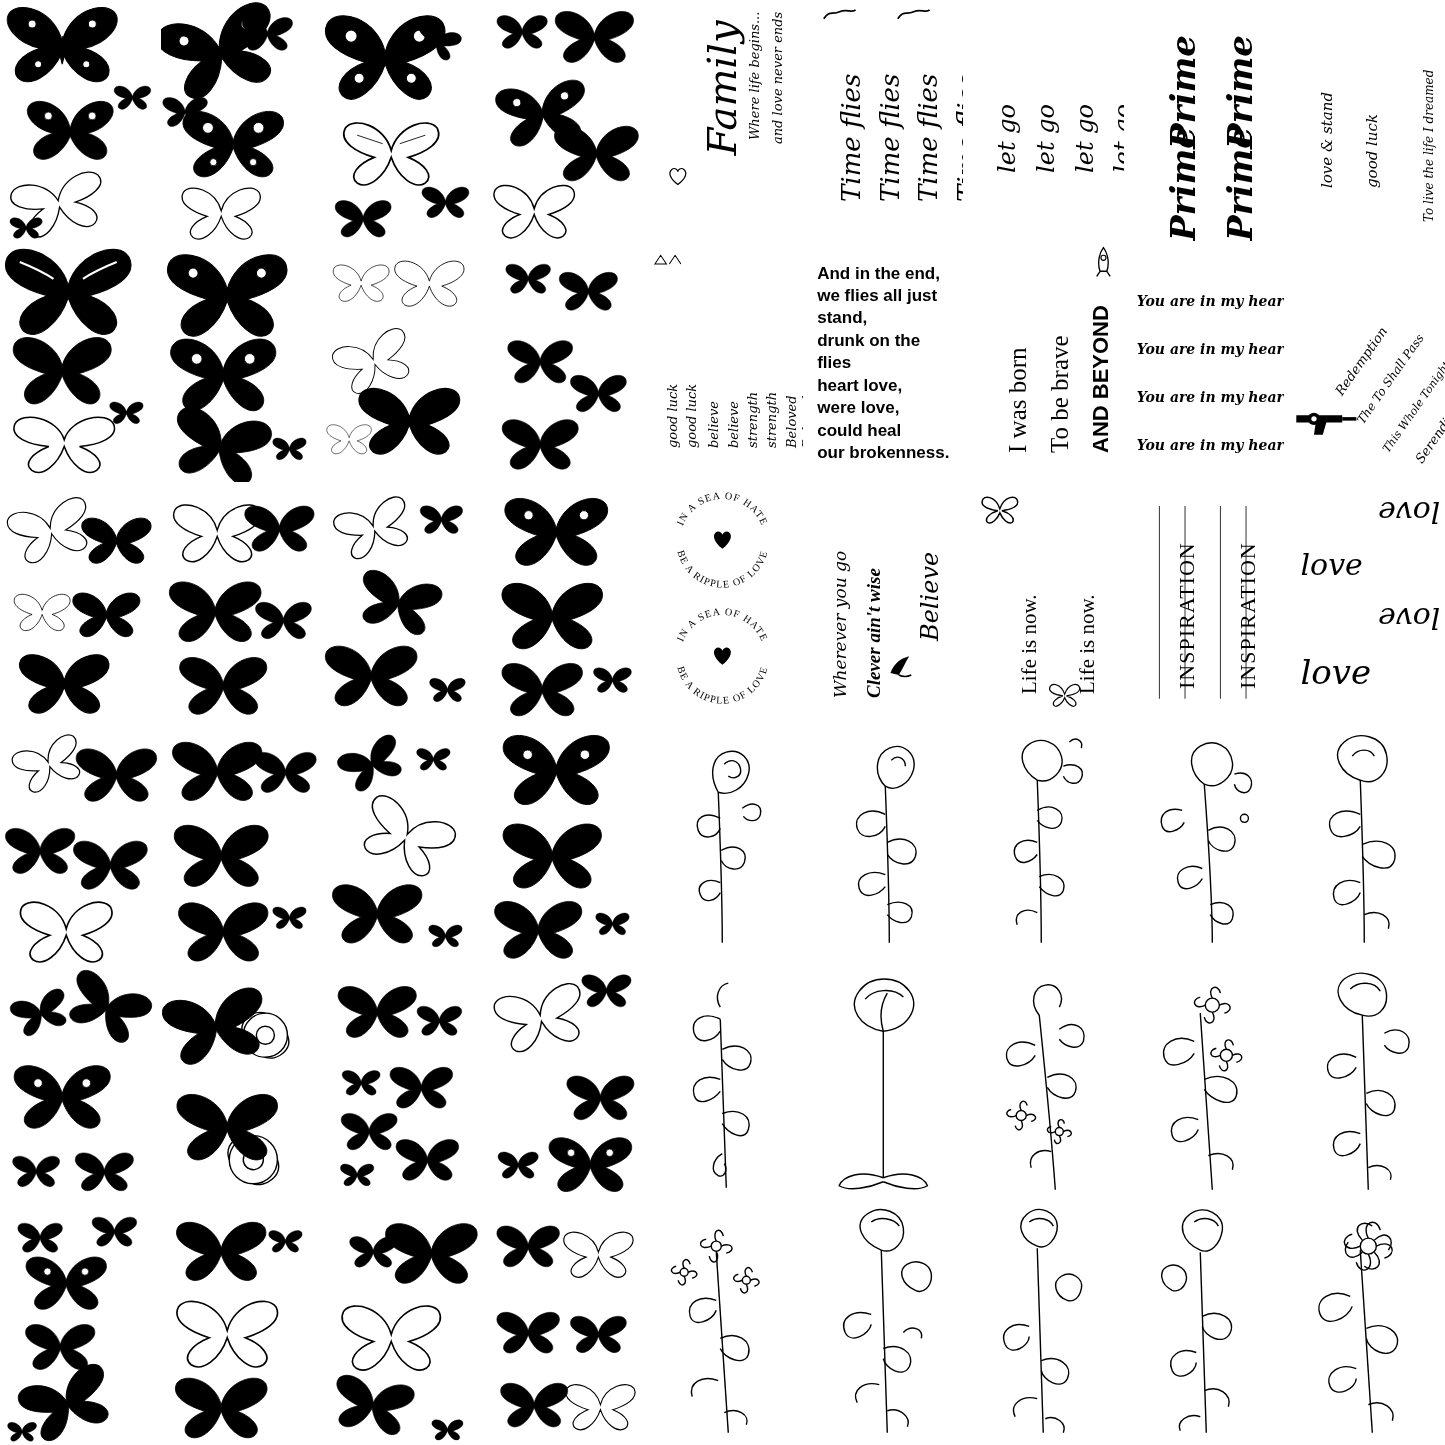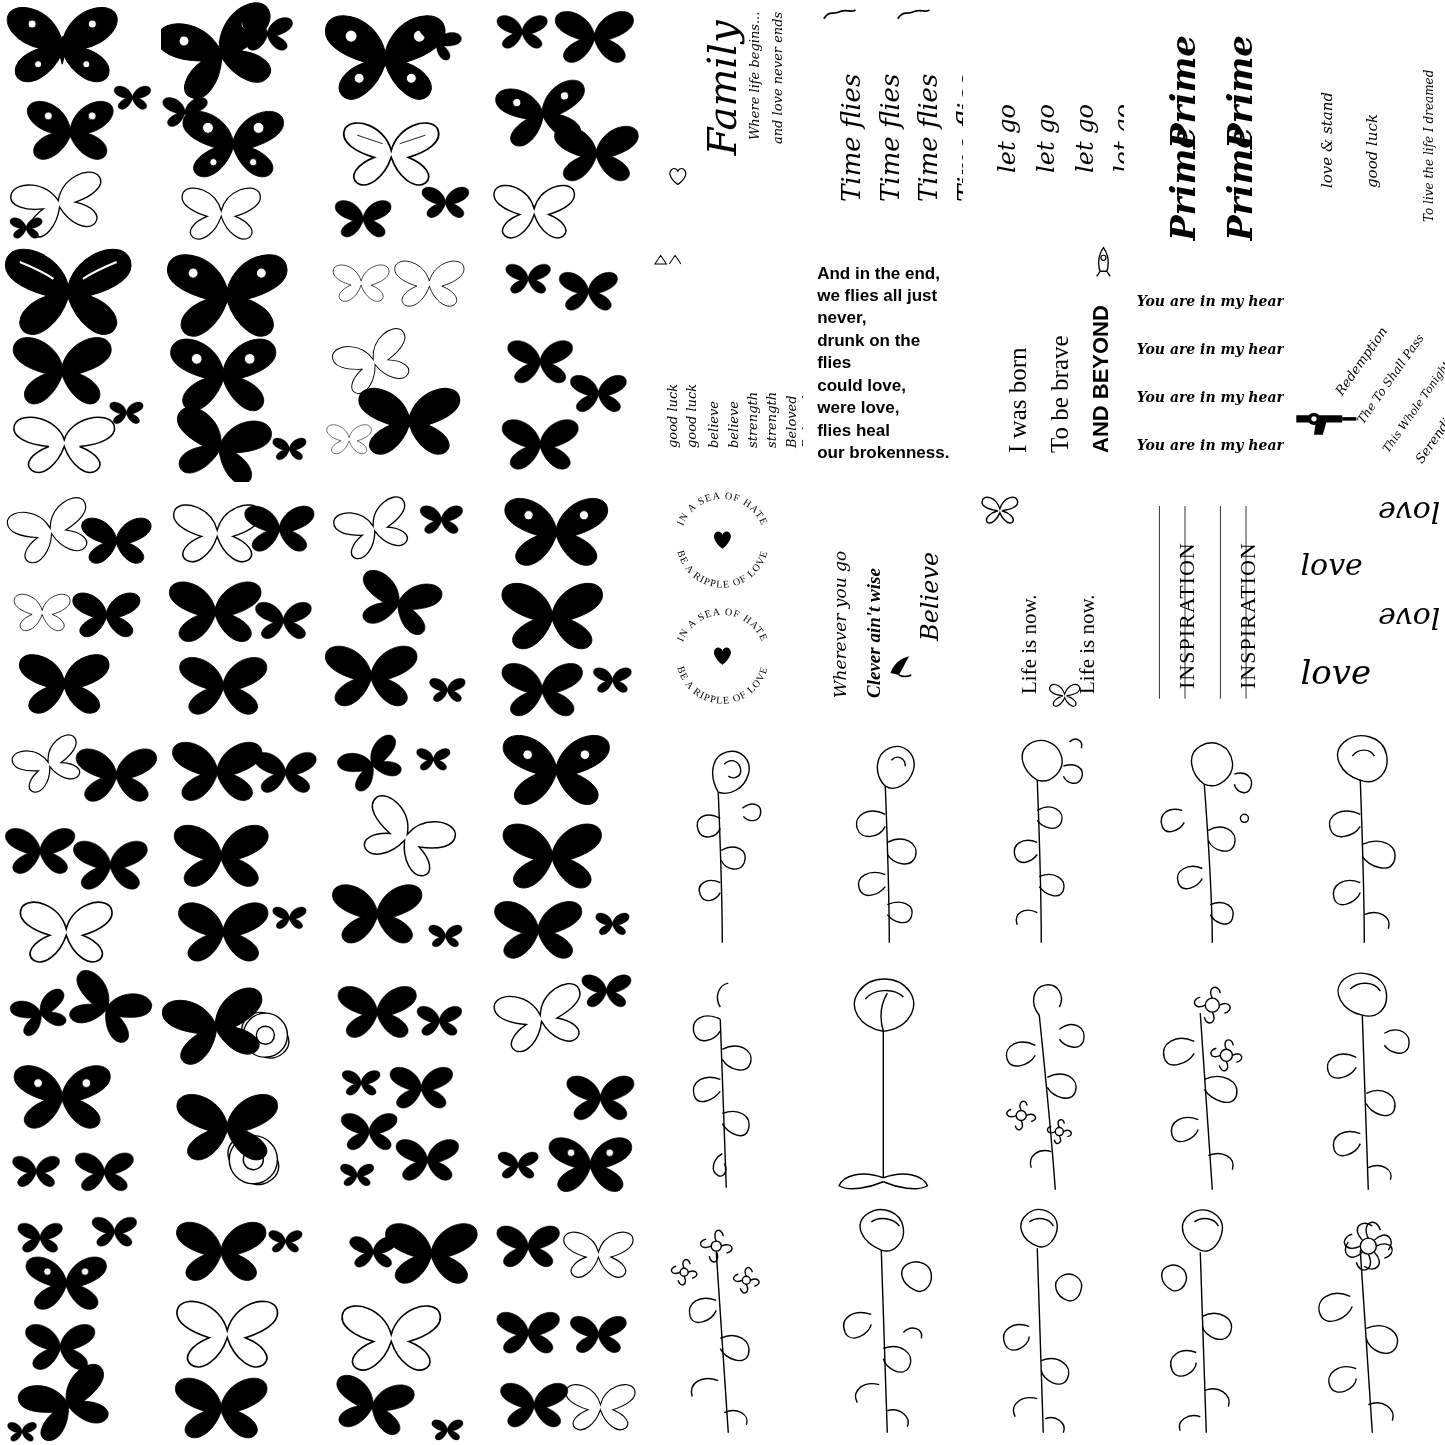--- a/index.html
+++ b/index.html
@@ -323,25 +323,25 @@
       <div class="stack-line" style="left:88%;top:86%;transform:rotate(-90deg);transform-origin:left top;">Beloved</div>
       <div class="stack-line" style="left:98%;top:86%;transform:rotate(-90deg);transform-origin:left top;">Beloved</div>
       <svg style="position:absolute;left:6%;top:4%;width:18%;height:8%" viewBox="0 0 40 20">
         <path d="M4,16 L12,4 L20,16 Z M24,16 L32,4 L40,16" fill="none" stroke="#000" stroke-width="1.4"></path>
       </svg>
     </div>
 
     <div class="cell">
       <div class="block-quote"><span>And in the end,</span>
 <span>we flies all just</span>
-<span>never,</span>
+<span>stand,</span>
 <span>drunk on the flies</span>
-<span>could love,</span>
+<span>heart love,</span>
 <span>were love,</span>
-<span>flies heal</span>
+<span>could heal</span>
 <span>our brokenness.</span></div>
     </div>
 
     <div class="cell">
       <div class="txt serif" style="left:26%;top:88%;transform:rotate(-90deg);transform-origin:left top;font-size:25px;">I was born</div>
       <div class="txt serif" style="left:52%;top:88%;transform:rotate(-90deg);transform-origin:left top;font-size:25px;">To be brave</div>
       <div class="txt sans b" style="left:78%;top:88%;transform:rotate(-90deg);transform-origin:left top;font-size:22px;">AND BEYOND</div>
       <svg style="position:absolute;left:78%;top:2%;width:18%;height:14%" viewBox="0 0 30 40">
         <path d="M15,2 C21,10 22,22 19,30 L11,30 C8,22 9,10 15,2 Z M11,30 L7,36 M19,30 L23,36" fill="none" stroke="#000" stroke-width="1.6"></path>
         <circle cx="15" cy="14" r="3" fill="none" stroke="#000" stroke-width="1.4"></circle>

